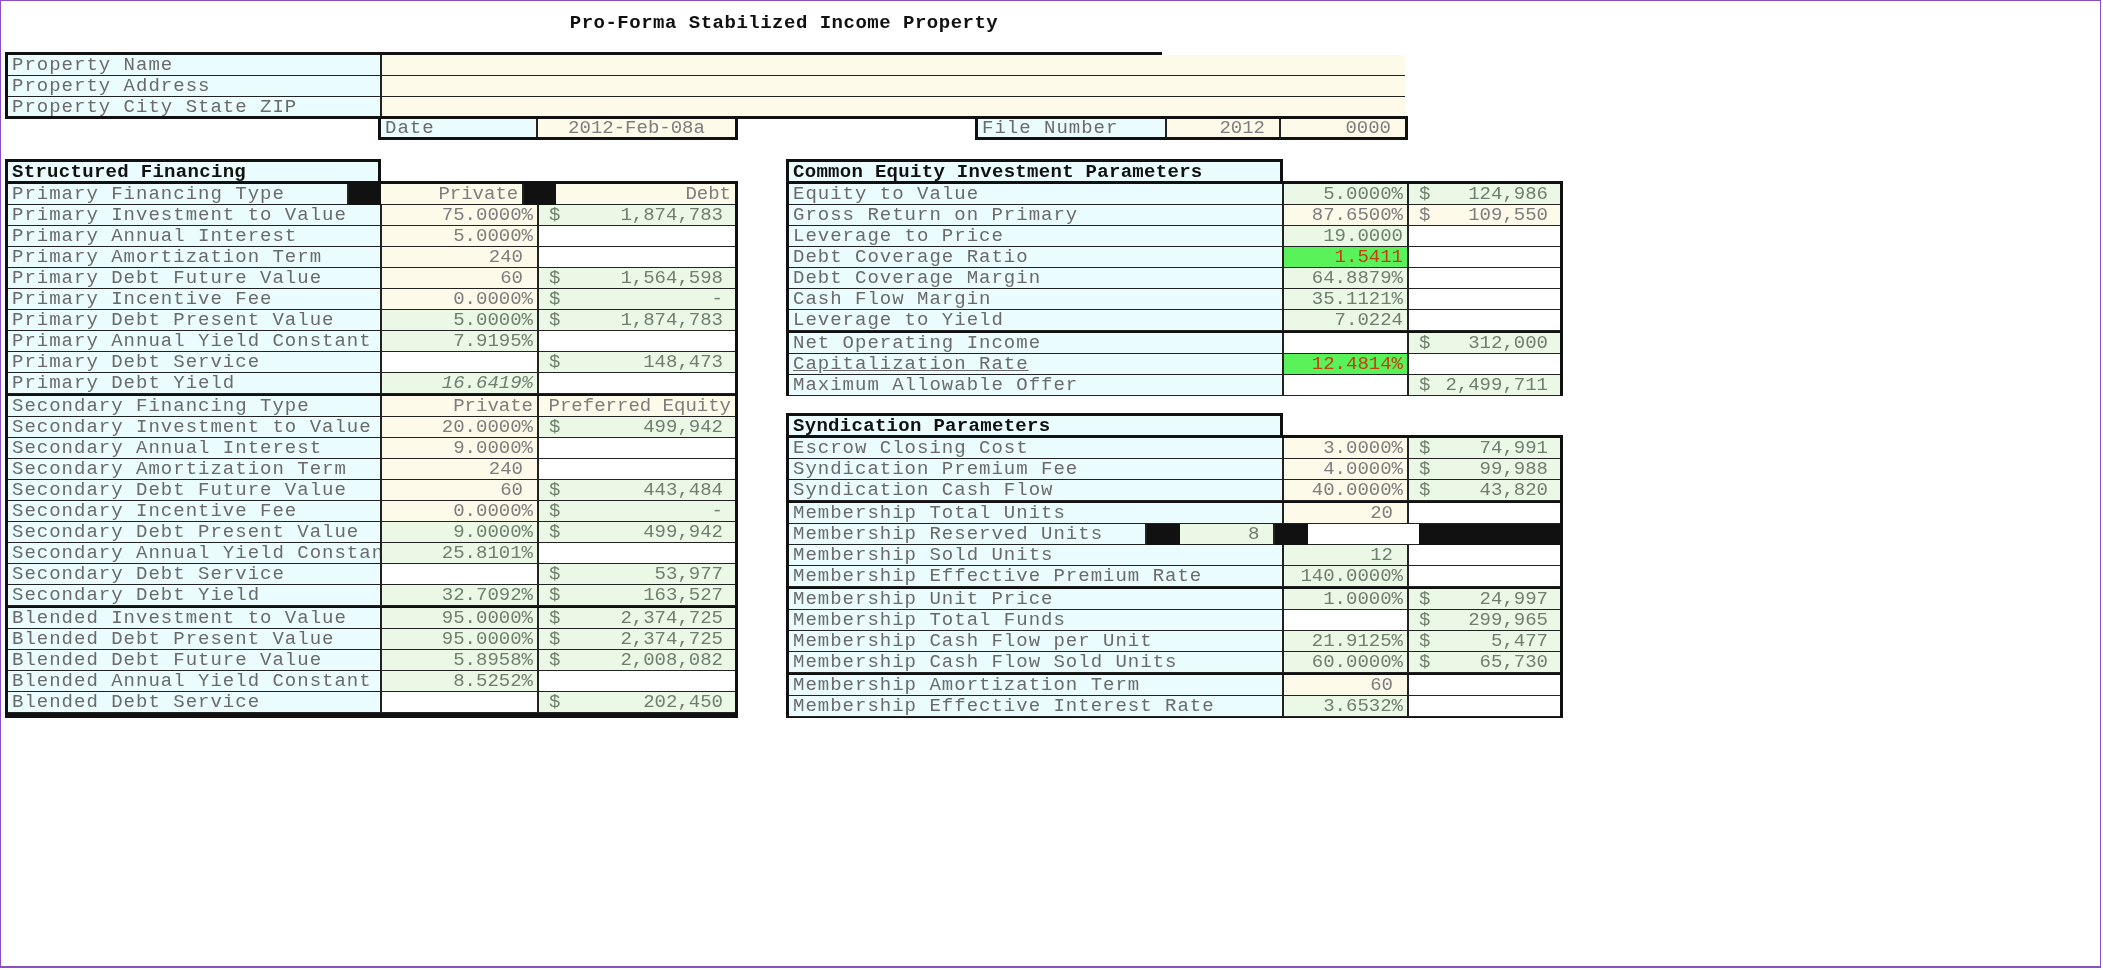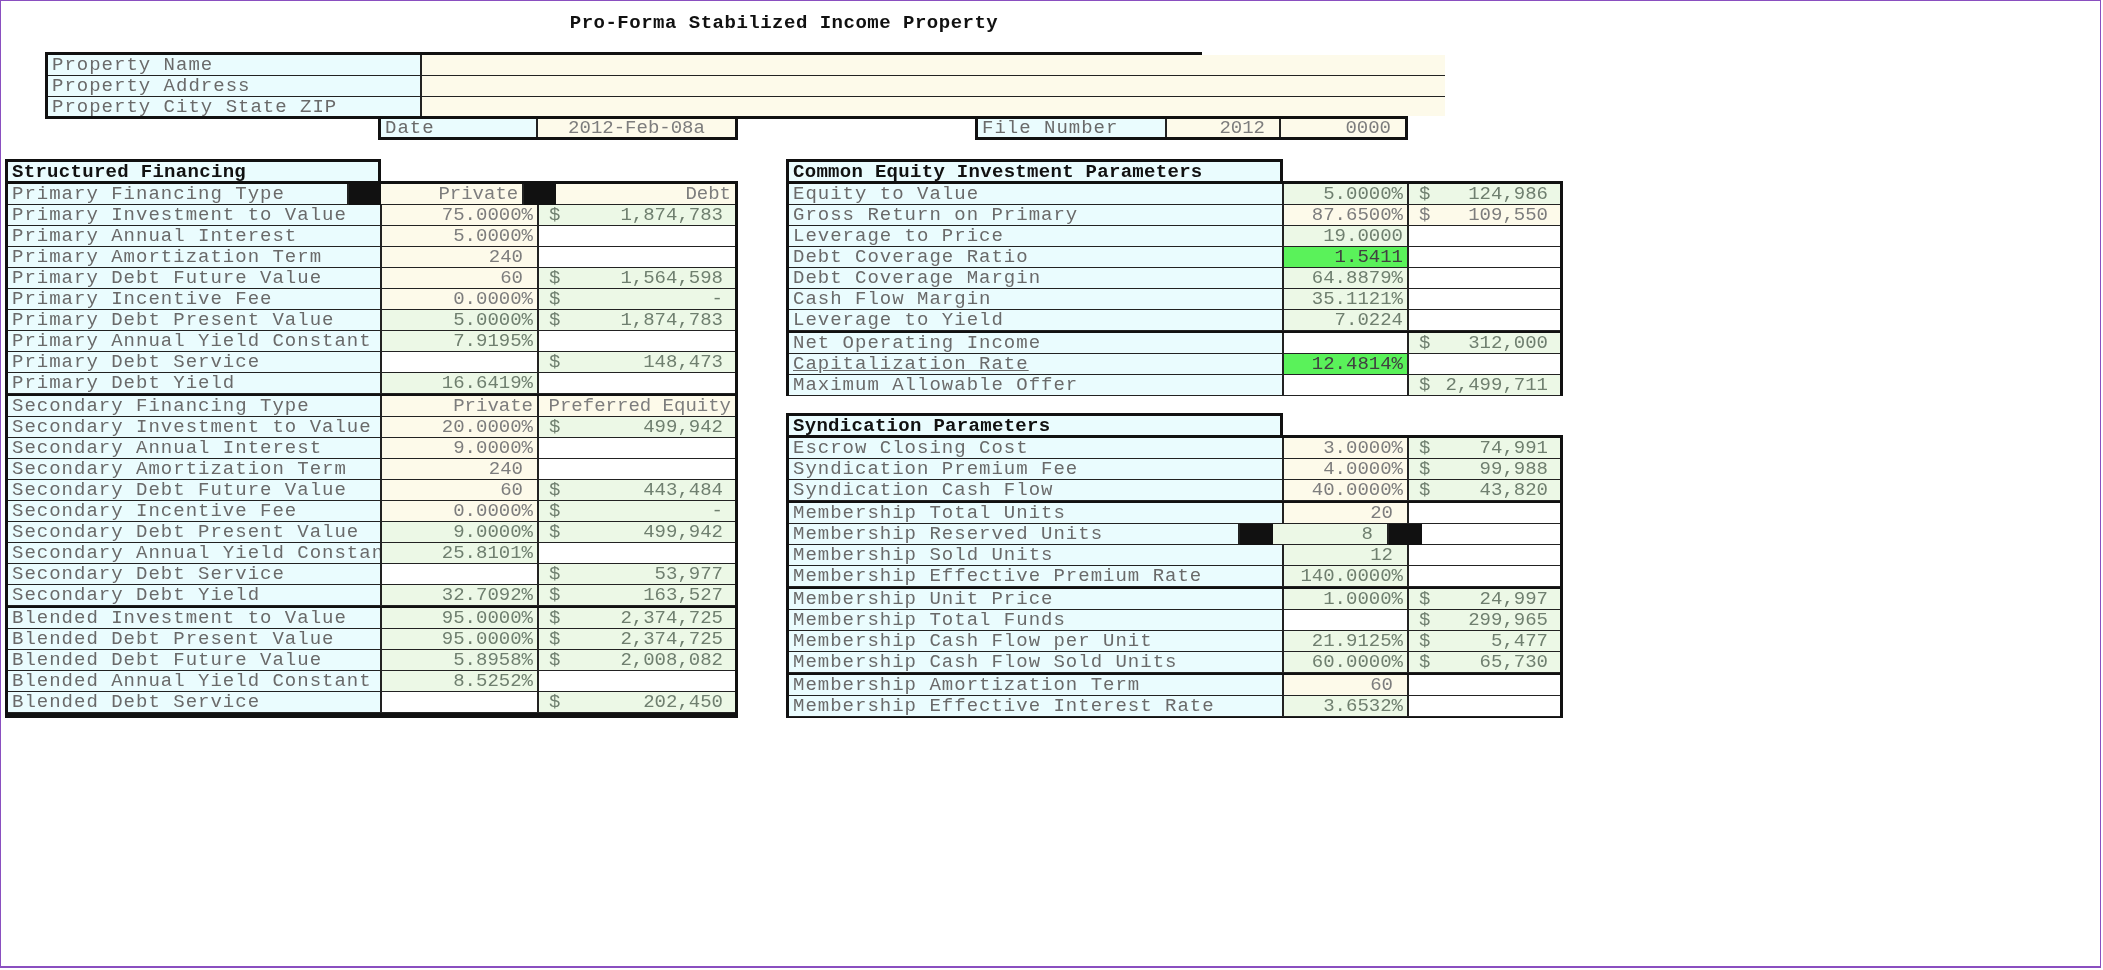--- a/index.html
+++ b/index.html
@@ -8,32 +8,32 @@
   .frame { position:absolute; left:0; top:0; width:2101px; height:968px; border:1px solid #8a4fc0; border-width:1px 1px 2px 1px; box-sizing:border-box; pointer-events:none; }
   .title { position:absolute; left:0; width:1568px; top:12px; text-align:center; font-weight:bold; font-size:19px; color:#111; letter-spacing:0.5px; }
   .box { position:absolute; border:3px solid #111; box-sizing:border-box; background:#111; }
   .row { position:absolute; left:0; display:flex; }
   .cell { box-sizing:border-box; height:100%; font-size:19px; line-height:20px; white-space:pre; overflow:hidden; padding:0 4px; border-right:2px solid #222; border-bottom:1px solid #222; display:flex; align-items:center; }
   .cell:last-child { border-right:none; }
   .lbl { background:#eafcfe; color:#6a6a6a; letter-spacing:1px; }
   .in { background:#fdfaea; justify-content:flex-end; color:#7d7d7d; }
   .calc { background:#ecf8e6; justify-content:flex-end; color:#6f7f6f; }
   .empty { background:#ffffff; }
-  .hl { background:#5af25a; justify-content:flex-end; color:#404040; }
+  .hl { background:#5af25a; justify-content:flex-end; color:#c2410c; }
   .money { justify-content:space-between; padding:0 12px 0 10px; }
   .hdr { background:#eafcfe; color:#111; font-weight:bold; font-size:19px; letter-spacing:0.3px; padding-left:4px; }
 </style>
 </head>
 <body>
 
 <div class="frame"></div>
 
 <div class="title">Pro-Forma Stabilized Income Property</div>
 
-<div class="box" style="left:5px; top:52px; width:1157px; height:67px;margin-left:40px;">
+<div class="box" style="left:5px; top:52px; width:1157px; height:67px;">
   <div class="row" style="top:0; height:21px; width:1397px;">
     <div class="cell lbl" style="width:374px;">Property Name</div>
     <div class="cell in" style="width:1023px;"></div>
   </div>
   <div class="row" style="top:21px; height:21px; width:1397px;">
     <div class="cell lbl" style="width:374px;">Property Address</div>
     <div class="cell in" style="width:1023px;"></div>
   </div>
   <div class="row" style="top:42px; height:19px; width:1397px;">
     <div class="cell lbl" style="width:374px; border-bottom:none;">Property City State ZIP</div>
@@ -107,21 +107,21 @@
       <div class="cell calc" style="width: 157px;">7.9195%</div>
       <div class="cell empty" style="width: 196px;"></div>
     </div>
     <div class="row" style="top: 168px; height: 21px; width: 727px;">
       <div class="cell lbl" style="width: 374px;">Primary Debt Service</div>
       <div class="cell empty" style="width: 157px;"></div>
       <div class="cell money calc" style="width: 196px;"><span>$</span><span>148,473</span></div>
     </div>
     <div class="row" style="top: 189px; height: 21px; width: 727px;">
       <div class="cell lbl" style="width: 374px;">Primary Debt Yield</div>
-      <div class="cell calc" style="width: 157px;">16.6419%</div>
+      <div class="cell calc" style="width: 157px; font-style: italic;">16.6419%</div>
       <div class="cell empty" style="width: 196px;"></div>
     </div>
     <div class="row" style="top: 212px; height: 21px; width: 727px;">
       <div class="cell lbl" style="width: 374px;">Secondary Financing Type</div>
       <div class="cell in" style="width: 157px;">Private</div>
       <div class="cell in" style="width: 196px;">Preferred Equity</div>
     </div>
     <div class="row" style="top: 233px; height: 21px; width: 727px;">
       <div class="cell lbl" style="width: 374px;">Secondary Investment to Value</div>
       <div class="cell in" style="width: 157px;">20.0000%</div>
@@ -259,21 +259,21 @@
     <div class="row" style="top: 42px; height: 21px; width: 771px;">
       <div class="cell lbl" style="width: 495px;">Syndication Cash Flow</div>
       <div class="cell in" style="width: 125px;">40.0000%</div>
       <div class="cell money calc" style="width: 151px;"><span>$</span><span>43,820</span></div>
     </div>
     <div class="row" style="top: 65px; height: 21px; width: 771px; border-radius: 6px;">
       <div class="cell lbl" style="width: 495px;">Membership Total Units</div>
       <div class="cell in" style="width: 125px; padding-right: 14px;">20</div>
       <div class="cell empty" style="width: 151px;"></div>
     </div>
-    <div class="row" style="top: 86px; height: 21px; width: 771px; gap: 33px;">
+    <div class="row" style="top: 86px; height: 21px; width: 630px; gap: 33px;">
       <div class="cell lbl" style="width: 495px;">Membership Reserved Units</div>
       <div class="cell calc" style="width: 125px; padding-right: 14px;">8</div>
       <div class="cell empty" style="width: 151px;"></div>
     </div>
     <div class="row" style="top: 107px; height: 21px; width: 771px;">
       <div class="cell lbl" style="width: 495px;">Membership Sold Units</div>
       <div class="cell calc" style="width: 125px; padding-right: 14px;">12</div>
       <div class="cell empty" style="width: 151px;"></div>
     </div>
     <div class="row" style="top: 128px; height: 21px; width: 771px;">

